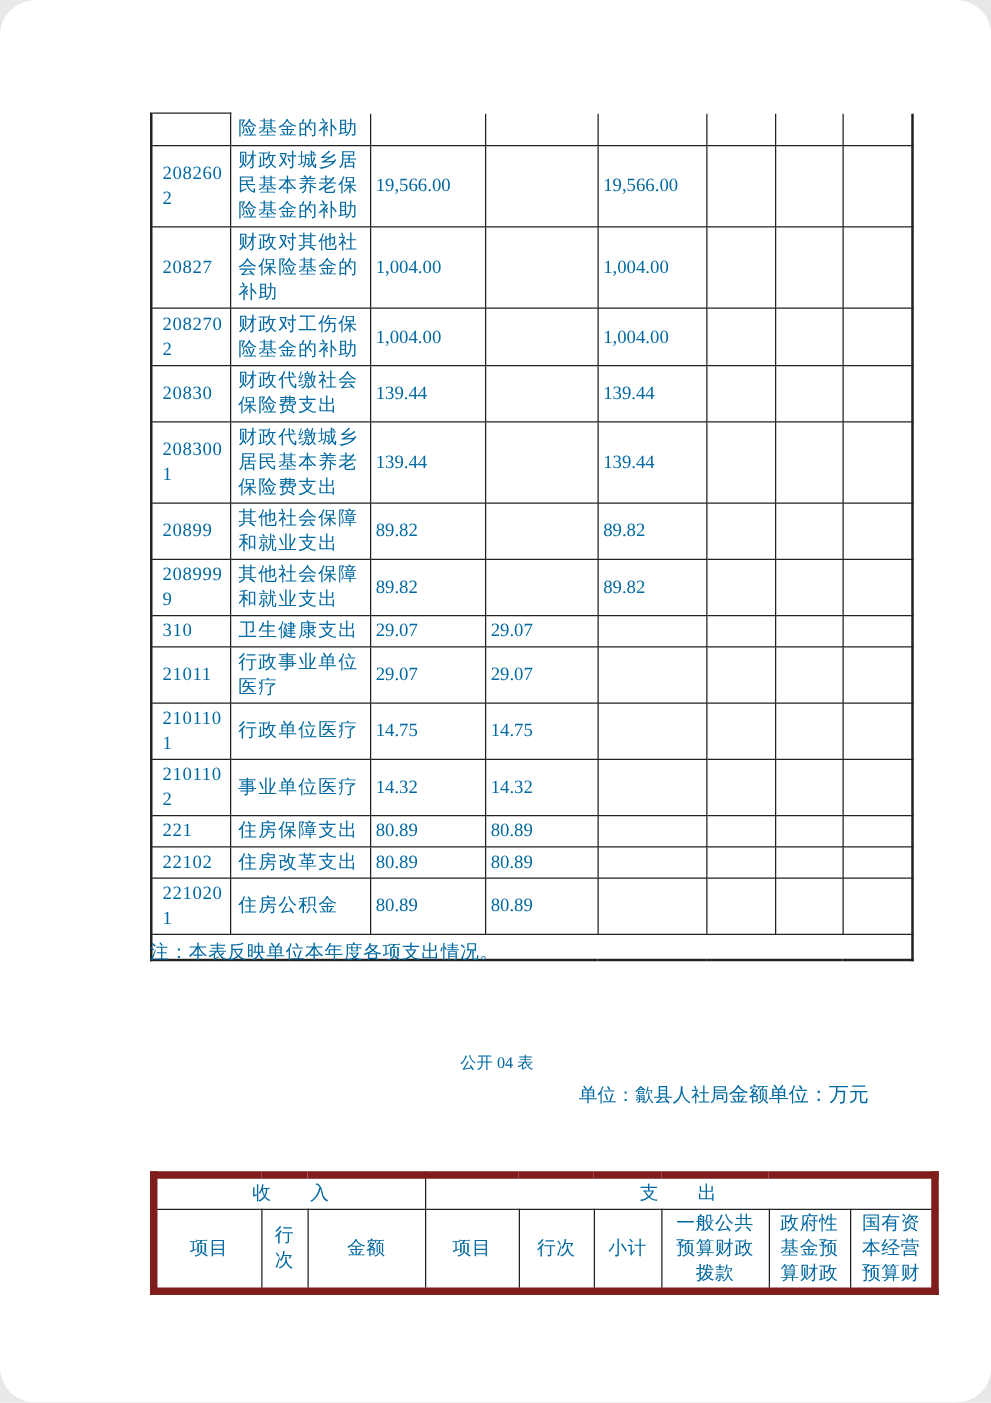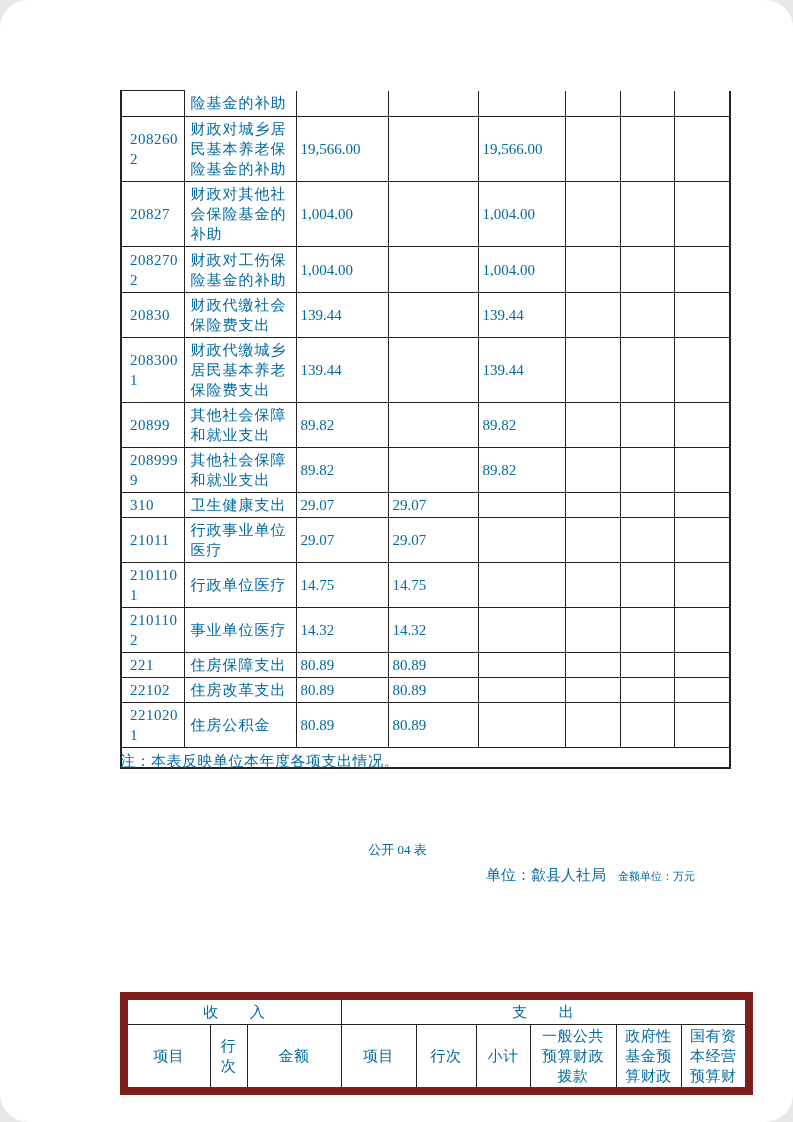--- a/index.html
+++ b/index.html
@@ -52,27 +52,27 @@
   .form-label {
     position:absolute; left:120px; top:841px; width:627px;
     box-sizing:border-box; padding-right:72px;
     text-align:center; font-size:13px;
   }
   .unit-row {
     position:absolute; left:120px; top:866px; width:627px;
     display:flex; justify-content:flex-end; align-items:baseline;
     font-size:15px;
   }
-  .amount-unit { font-size:11px; padding-right:52px;margin-left:12px; }
+  .amount-unit { font-size:16px; padding-right:52px; }
 
   
   .sum-table {
-    position:absolute; left:120px; top:992px;
+    position:absolute; left:120px; top:937px;
     border-collapse:collapse; table-layout:fixed;
-    border:8px solid #7f1d1d;
+    border:6px solid #7f1d1d;
   }
   .sum-table td {
     border:1px solid #222;
     font-size:15px; line-height:20px;
     text-align:center; vertical-align:middle;
     white-space:pre-line;
     padding:1px 2px;
     overflow:hidden;
     letter-spacing:0.5px;
   }

